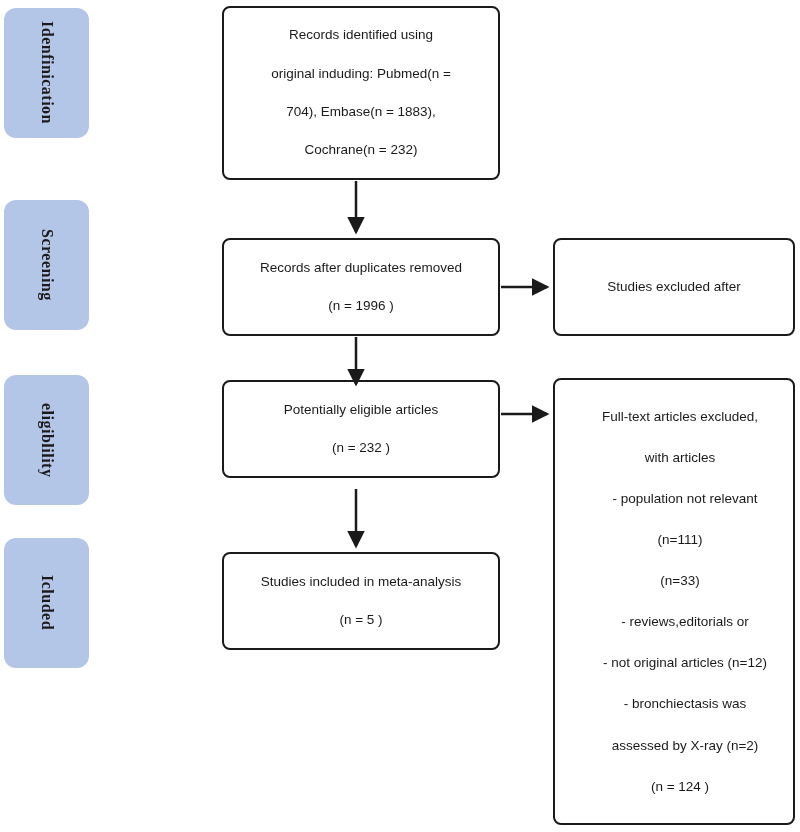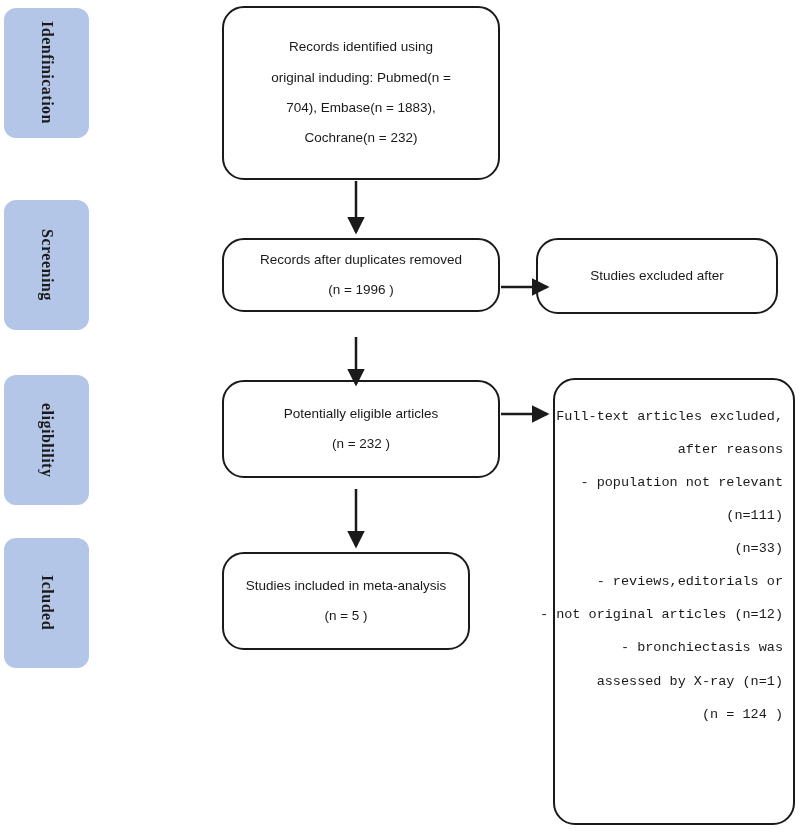--- a/index.html
+++ b/index.html
@@ -37,40 +37,40 @@
     color: #1a1a1a;
     letter-spacing: 0.5px;
     white-space: nowrap;
   }
 
   
   .node {
     position: absolute;
     background: #ffffff;
     border: 2.5px solid #1a1a1a;
-    border-radius: 22px;
+    border-radius: 8px;
     box-sizing: border-box;
     display: flex;
     flex-direction: column;
     justify-content: center;
     align-items: center;
     padding: 6px 14px;
+    gap: 8px;
   }
   .node .line {
     font-size: 13.5px;
     color: #1a1a1a;
     line-height: 2.25;
     text-align: center;
     white-space: nowrap;
   }
   .node.left-align {
-    align-items: flex-end;
+    align-items: center;
     justify-content: flex-start;
     padding: 20px 10px 10px 22px;
-    font-family: Liberation Mono, monospace;
   }
   .node.left-align .line {
     text-align: left;
     line-height: 2.45;
   }
   .node.left-align .line.indent {
     padding-left: 10px;
   }
 
   
@@ -104,49 +104,49 @@
     <span class="stage-label">Icluded</span>
   </div>
 
   <div class="node" style="left:222px; top:6px; width:278px; height:174px;">
     <div class="line">Records identified using</div>
     <div class="line">original induding: Pubmed(n =</div>
     <div class="line">704), Embase(n = 1883),</div>
     <div class="line">Cochrane(n = 232)</div>
   </div>
 
-  <div class="node" style="left:222px; top:238px; width:278px; height:74px;">
+  <div class="node" style="left:222px; top:238px; width:278px; height:98px;">
     <div class="line">Records after duplicates removed</div>
     <div class="line">(n = 1996 )</div>
   </div>
 
-  <div class="node" style="left:536px; top:238px; width:242px; height:76px;">
+  <div class="node" style="left:553px; top:238px; width:242px; height:98px;">
     <div class="line">Studies excluded after</div>
   </div>
 
   <div class="node" style="left:222px; top:380px; width:278px; height:98px;">
     <div class="line">Potentially eligible articles</div>
     <div class="line">(n = 232 )</div>
   </div>
 
-  <div class="node" style="left:222px; top:552px; width:248px; height:98px;">
+  <div class="node" style="left:222px; top:552px; width:278px; height:98px;">
     <div class="line">Studies included in meta-analysis</div>
     <div class="line">(n = 5 )</div>
   </div>
 
   <div class="node left-align" style="left:553px; top:378px; width:242px; height:447px;">
     <div class="line">Full-text articles excluded,</div>
-    <div class="line">after reasons</div>
+    <div class="line">with articles</div>
     <div class="line indent">- population not relevant</div>
     <div class="line">(n=111)</div>
     <div class="line">(n=33)</div>
     <div class="line indent">- reviews,editorials or</div>
     <div class="line indent">- not original articles (n=12)</div>
     <div class="line indent">- bronchiectasis was</div>
-    <div class="line indent">assessed by X-ray (n=1)</div>
+    <div class="line indent">assessed by X-ray (n=2)</div>
     <div class="line">(n = 124 )</div>
   </div>
 
   <svg id="connectors" viewBox="0 0 800 832">
     <defs>
       <marker id="arrowhead" markerWidth="7" markerHeight="7" refX="6" refY="3.5" orient="auto" markerUnits="strokeWidth">
         <path d="M0,0 L7,3.5 L0,7 z" fill="#1a1a1a"></path>
       </marker>
     </defs>
 

